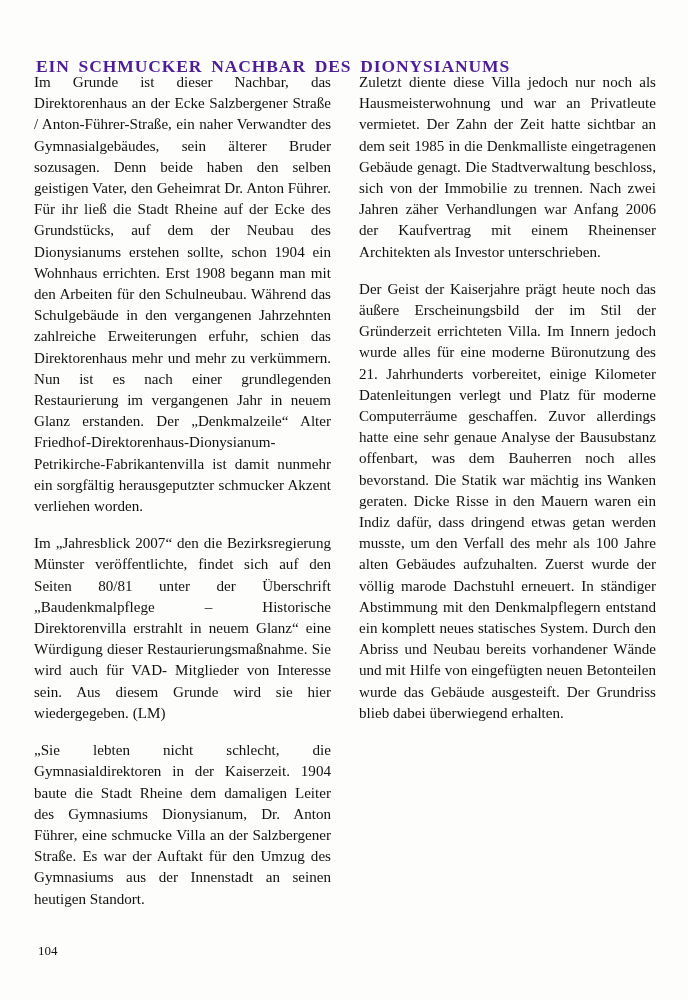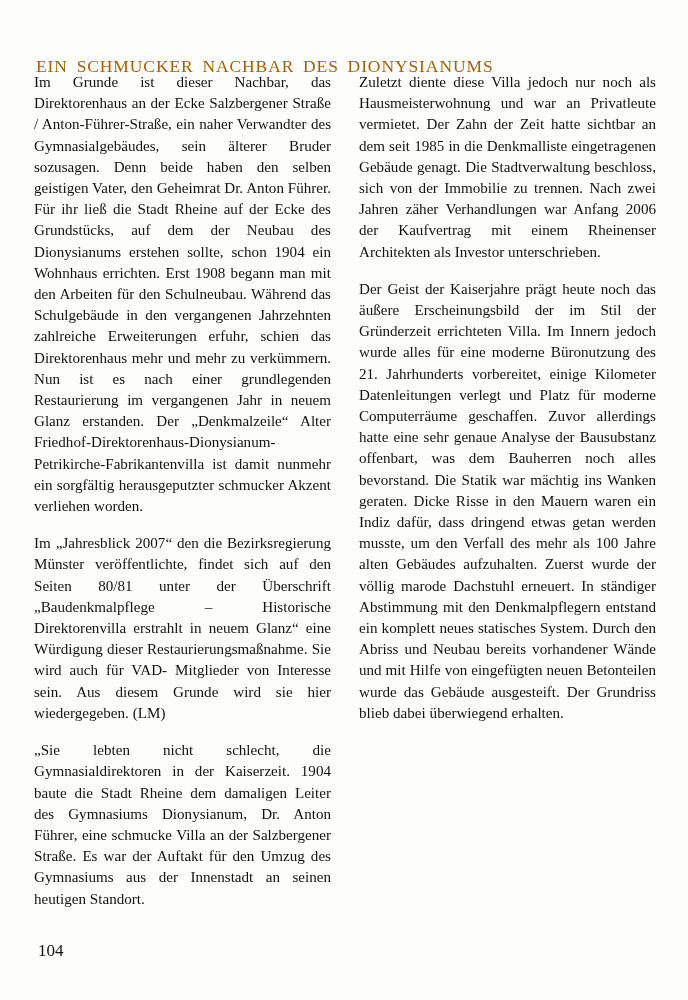--- a/index.html
+++ b/index.html
@@ -25,22 +25,22 @@
     background: #fdfdfb;
   }
   .page-title {
     position: absolute;
     left: 36px;
     top: 44px;
     width: 620px;
     font-size: 17.5px;
     letter-spacing: 0.9px;
     word-spacing: 3.5px;
-    font-weight: 400;
-    color: #a16207;
+    font-weight: 700;
+    color: #4c1d95;
     white-space: nowrap;
   }
   .columns {
     position: absolute;
     left: 34px;
     top: 72px;
     width: 622px;
     height: 836px;
     display: flex;
     flex-direction: row;
@@ -60,21 +60,21 @@
     color: #121212;
     word-spacing: 0.1px;
   }
   .para:last-child {
     margin-bottom: 12px;
   }
   .page-number {
     position: absolute;
     left: 38px;
     top: 942px;
-    font-size: 17px;
+    font-size: 13px;
     line-height: 18px;
     color: #131313;
   }
 </style>
 </head>
 <body>
 
 <div class="page">
 
   <h1 class="page-title">EIN SCHMUCKER NACHBAR DES DIONYSIANUMS</h1>

